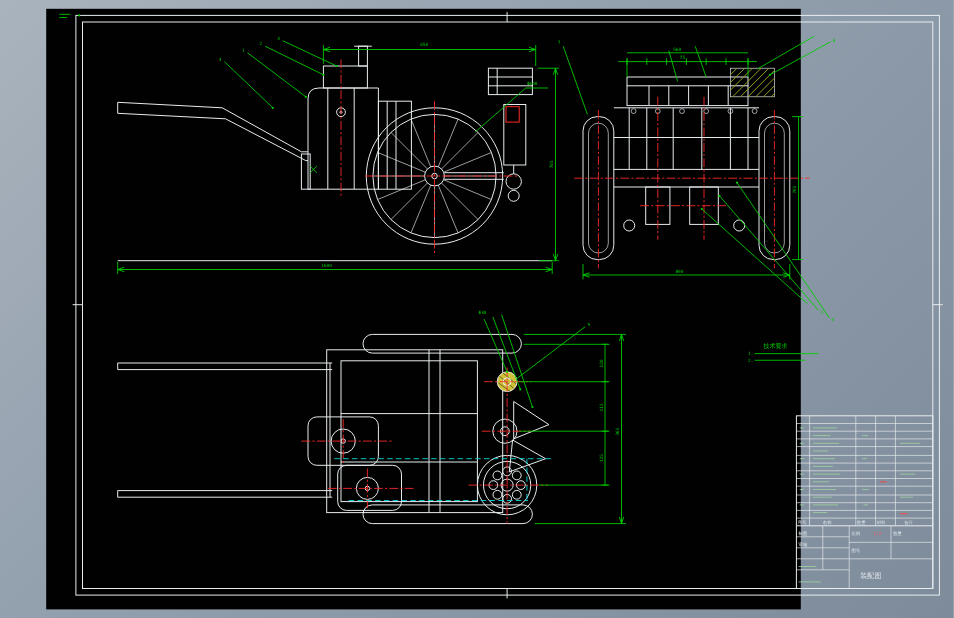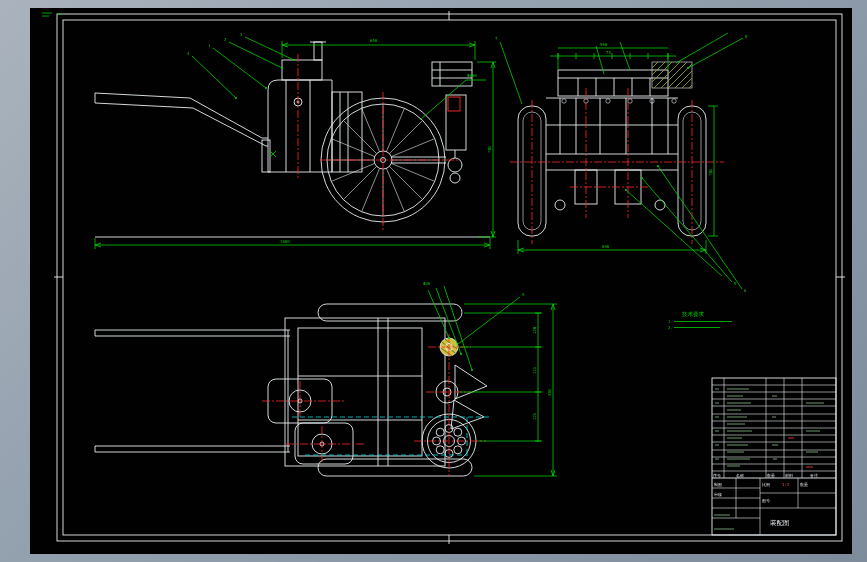--- a/index.html
+++ b/index.html
@@ -1,19 +1,19 @@
 <!DOCTYPE html>
 <html><head>
 <meta charset="utf-8">
 <style>
   html,body{margin:0;padding:0;width:867px;height:562px;overflow:hidden;
     font-family:"DejaVu Sans",sans-serif;}
   .desktop{position:relative;width:867px;height:562px;
     background:linear-gradient(135deg,#aab3bd 0%,#93a0ae 40%,#7e8b9b 100%);}
-  .canvas{position:absolute;left:30px;top:8px;width:822px;height:546px;background:#010101;}
+  .canvas{position:absolute;left:42px;top:8px;width:686px;height:546px;background:#010101;}
   svg{display:block}
   
   .w{stroke:#e9eef0;fill:none;stroke-width:.9}
   .wt{stroke:#e9eef0;fill:none;stroke-width:.6}
   .g{stroke:#00cf00;fill:none;stroke-width:.8}
   .gf{fill:#00cf00;stroke:none}
   .r{stroke:#ff2a2a;fill:none;stroke-width:.8;stroke-dasharray:8 2 2 2}
   .rs{stroke:#ff2a2a;fill:none;stroke-width:.9}
   .c{stroke:#00dcdc;fill:none;stroke-width:.8;stroke-dasharray:5 3}
   .ol{stroke:#9aa020;fill:none;stroke-width:.9}

